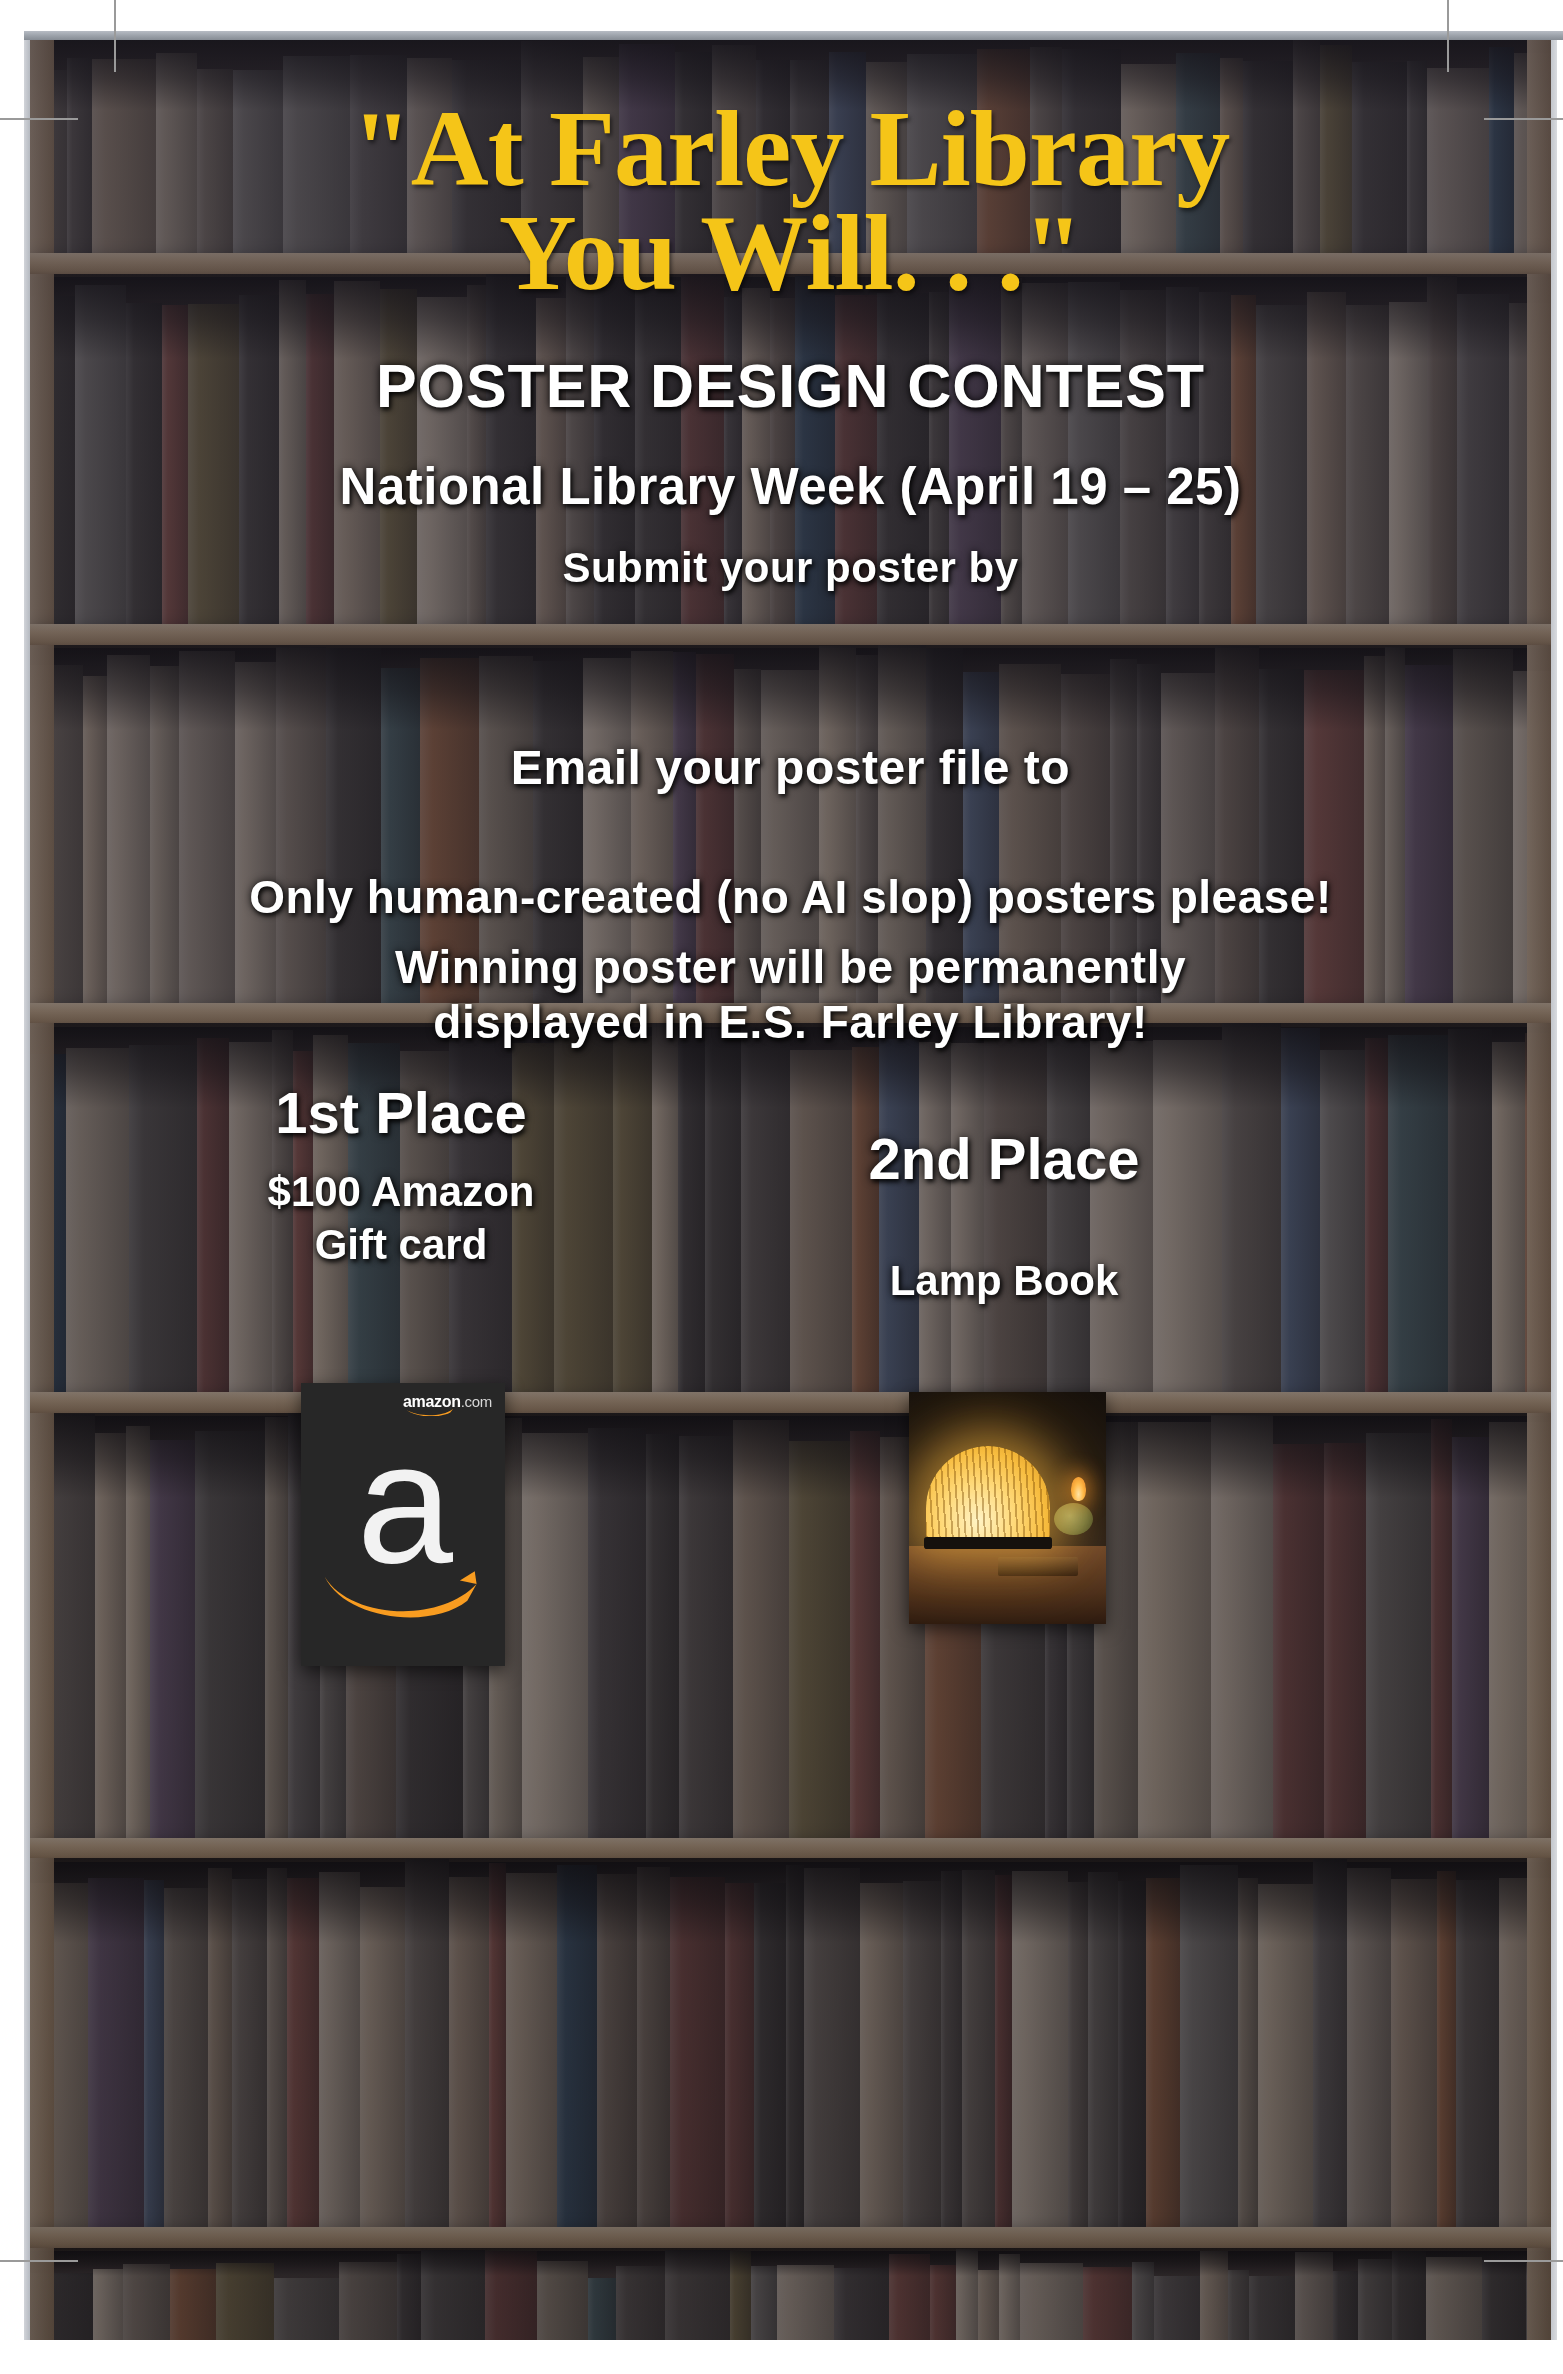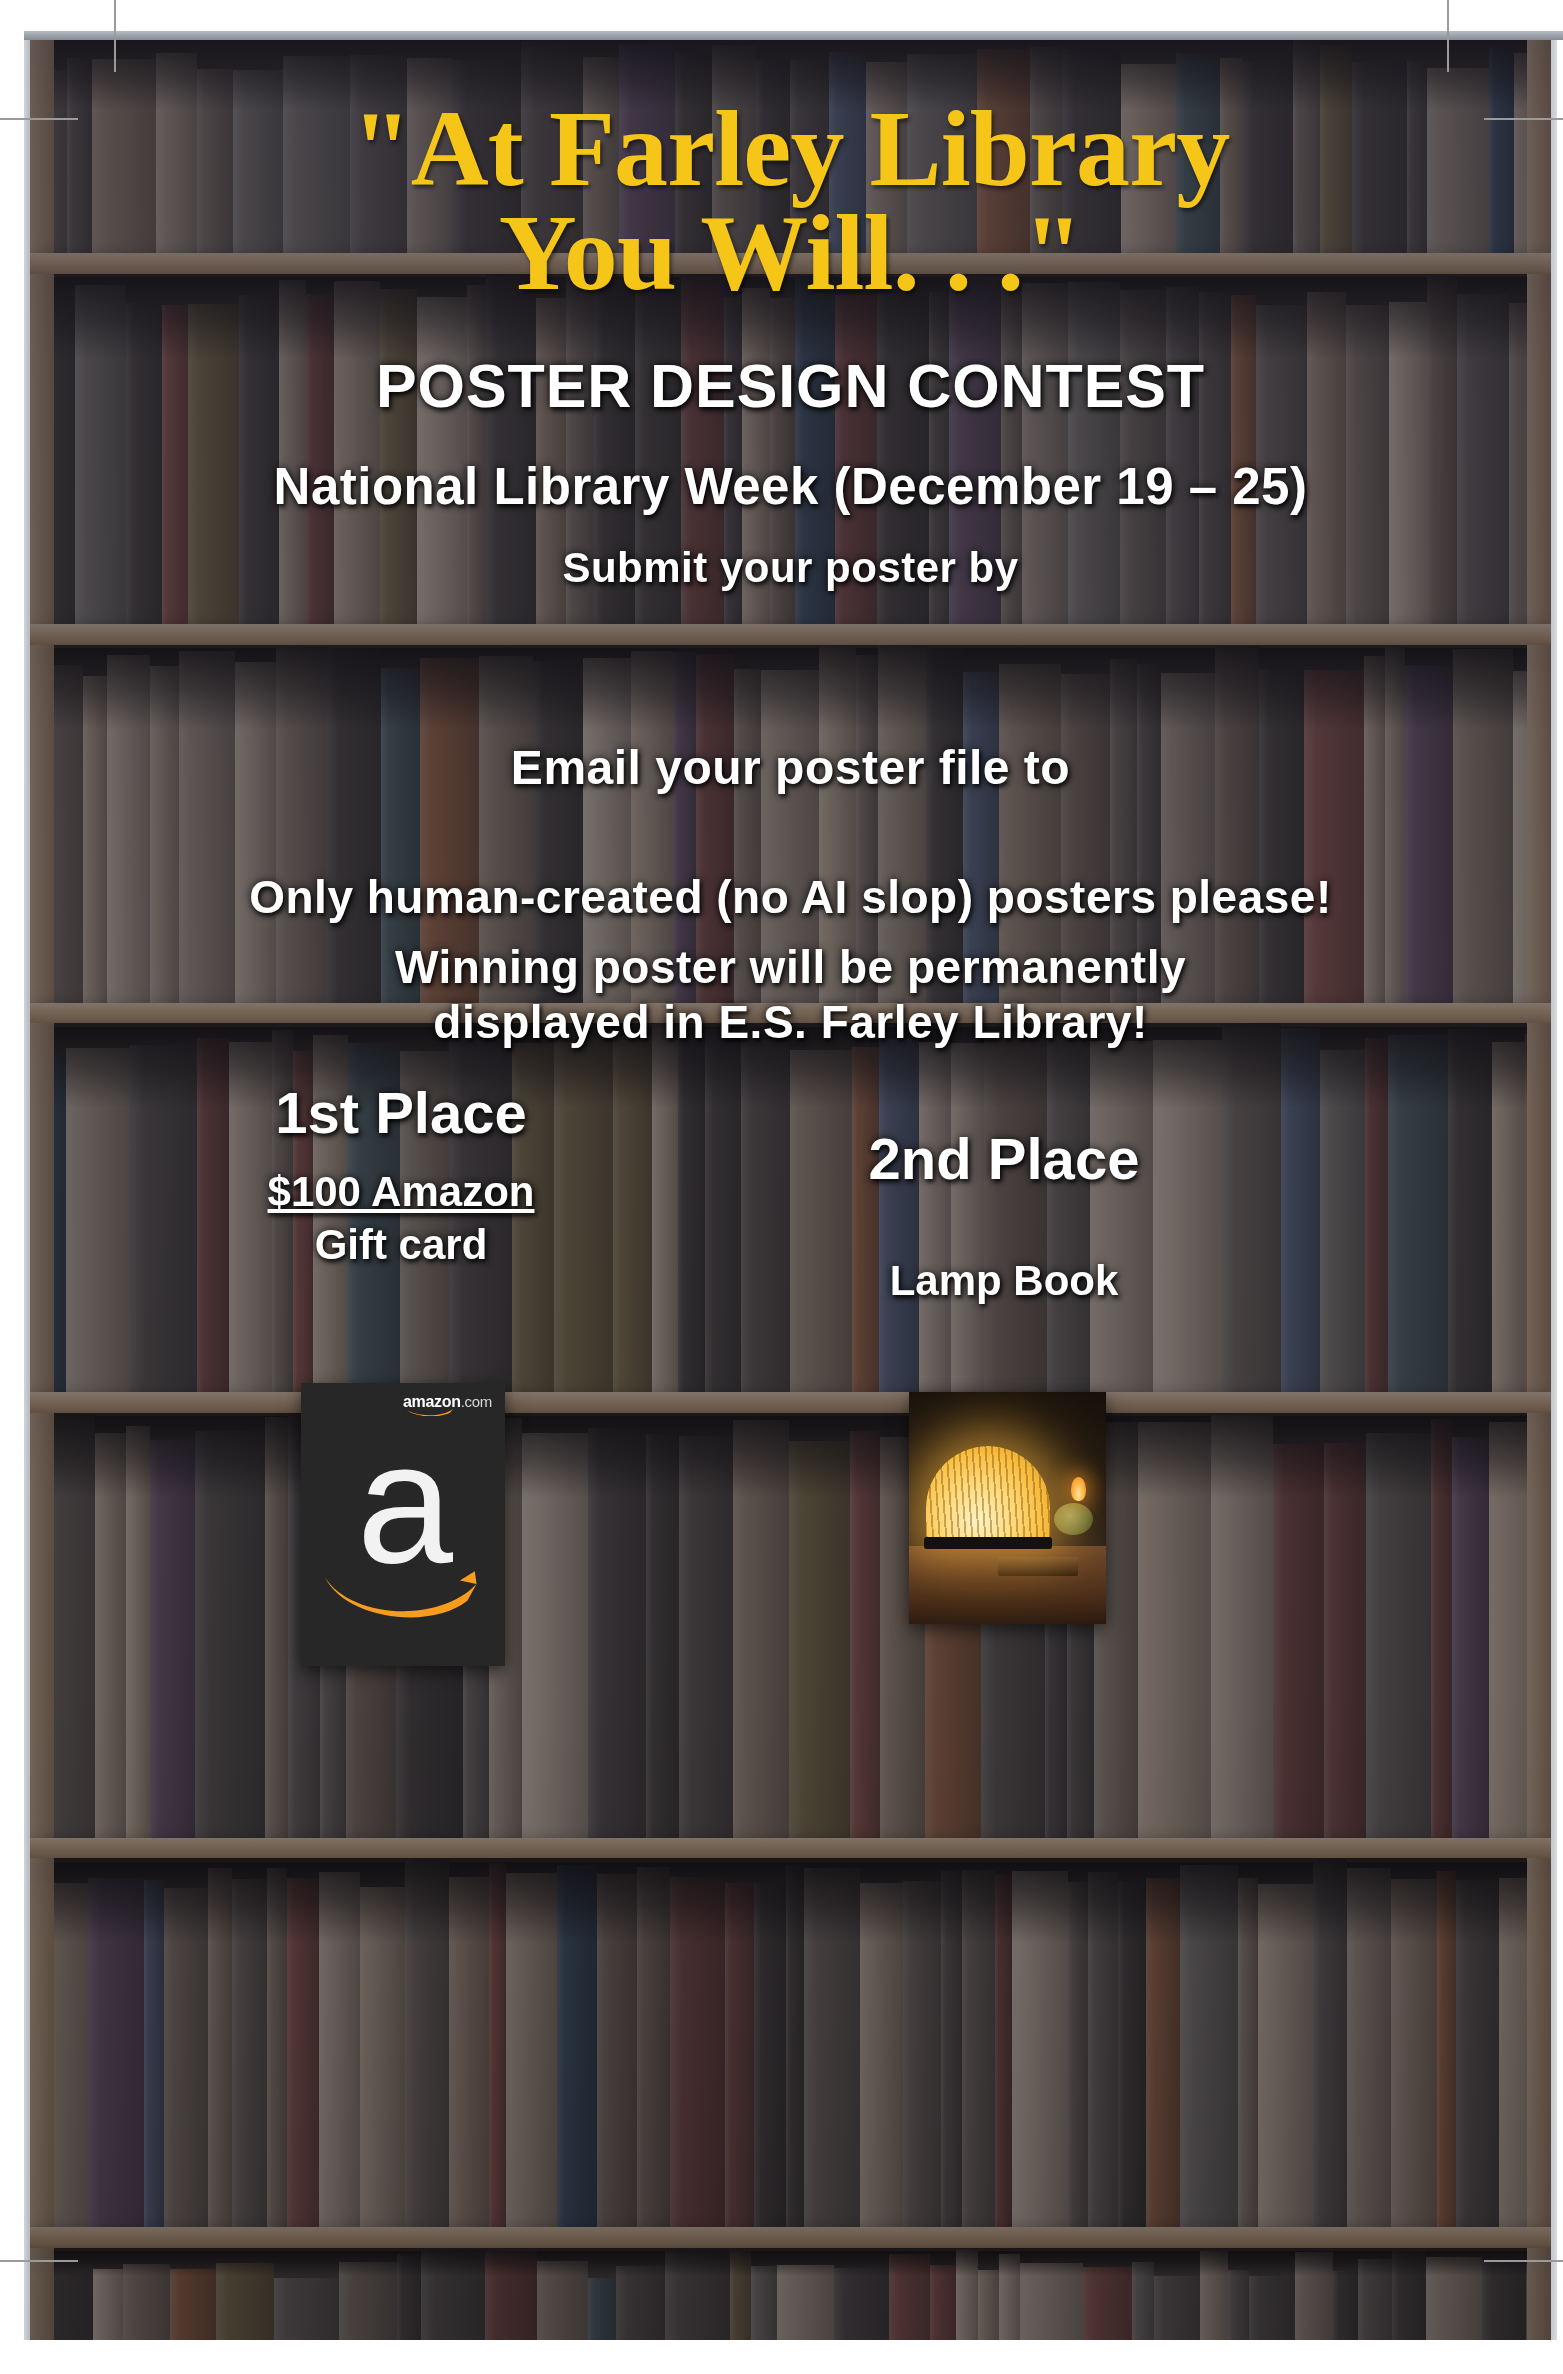--- a/index.html
+++ b/index.html
@@ -531,36 +531,36 @@
 
     <div class="photo-wash"></div>
 
     <div class="content">
 
       <div class="tline title" style="top:54px;">"At Farley Library</div>
       <div class="tline title" style="top:158px;">You Will. . ."</div>
 
       <div class="tline hdg contest" style="top:311px;">POSTER DESIGN CONTEST</div>
 
-      <div class="tline hdg week" style="top:417px;">National Library Week (December  19 – 25)</div>
+      <div class="tline hdg week" style="top:417px;">National Library Week (April  19 – 25)</div>
 
       <div class="tline hdg submit" style="top:504px;text-align:center;">Submit your poster by</div>
 
 
       <div class="tline hdg emailto" style="top:700px;">Email your poster file to</div>
 
 
       <div class="tline hdg noai" style="top:830px;">Only human-created (no AI slop) posters please!</div>
 
       <div class="tline hdg display2" style="top:955px;">displayed in E.S. Farley Library!</div>
       <div class="tline hdg display1" style="top:900px;">Winning poster will be permanently</div>
 
       <div class="prize-col" style="left:130px; top:1039px; width:482px;">
         <div class="prize-title">1st Place</div>
-        <div class="prize-sub" style="margin-top:20.4px;text-decoration:underline;">$100 Amazon</div>
+        <div class="prize-sub" style="margin-top:20.4px;">$100 Amazon</div>
         <div class="prize-sub">Gift card</div>
       </div>
 
       <div class="prize-col" style="left:733px; top:1085px; width:482px;">
         <div class="prize-title">2nd Place</div>
         <div class="prize-sub" style="margin-top:63px;">Lamp Book</div>
       </div>
 
       <div class="gift-card" style="left:271px; top:1343px;">
         <div class="az-wordmark">

